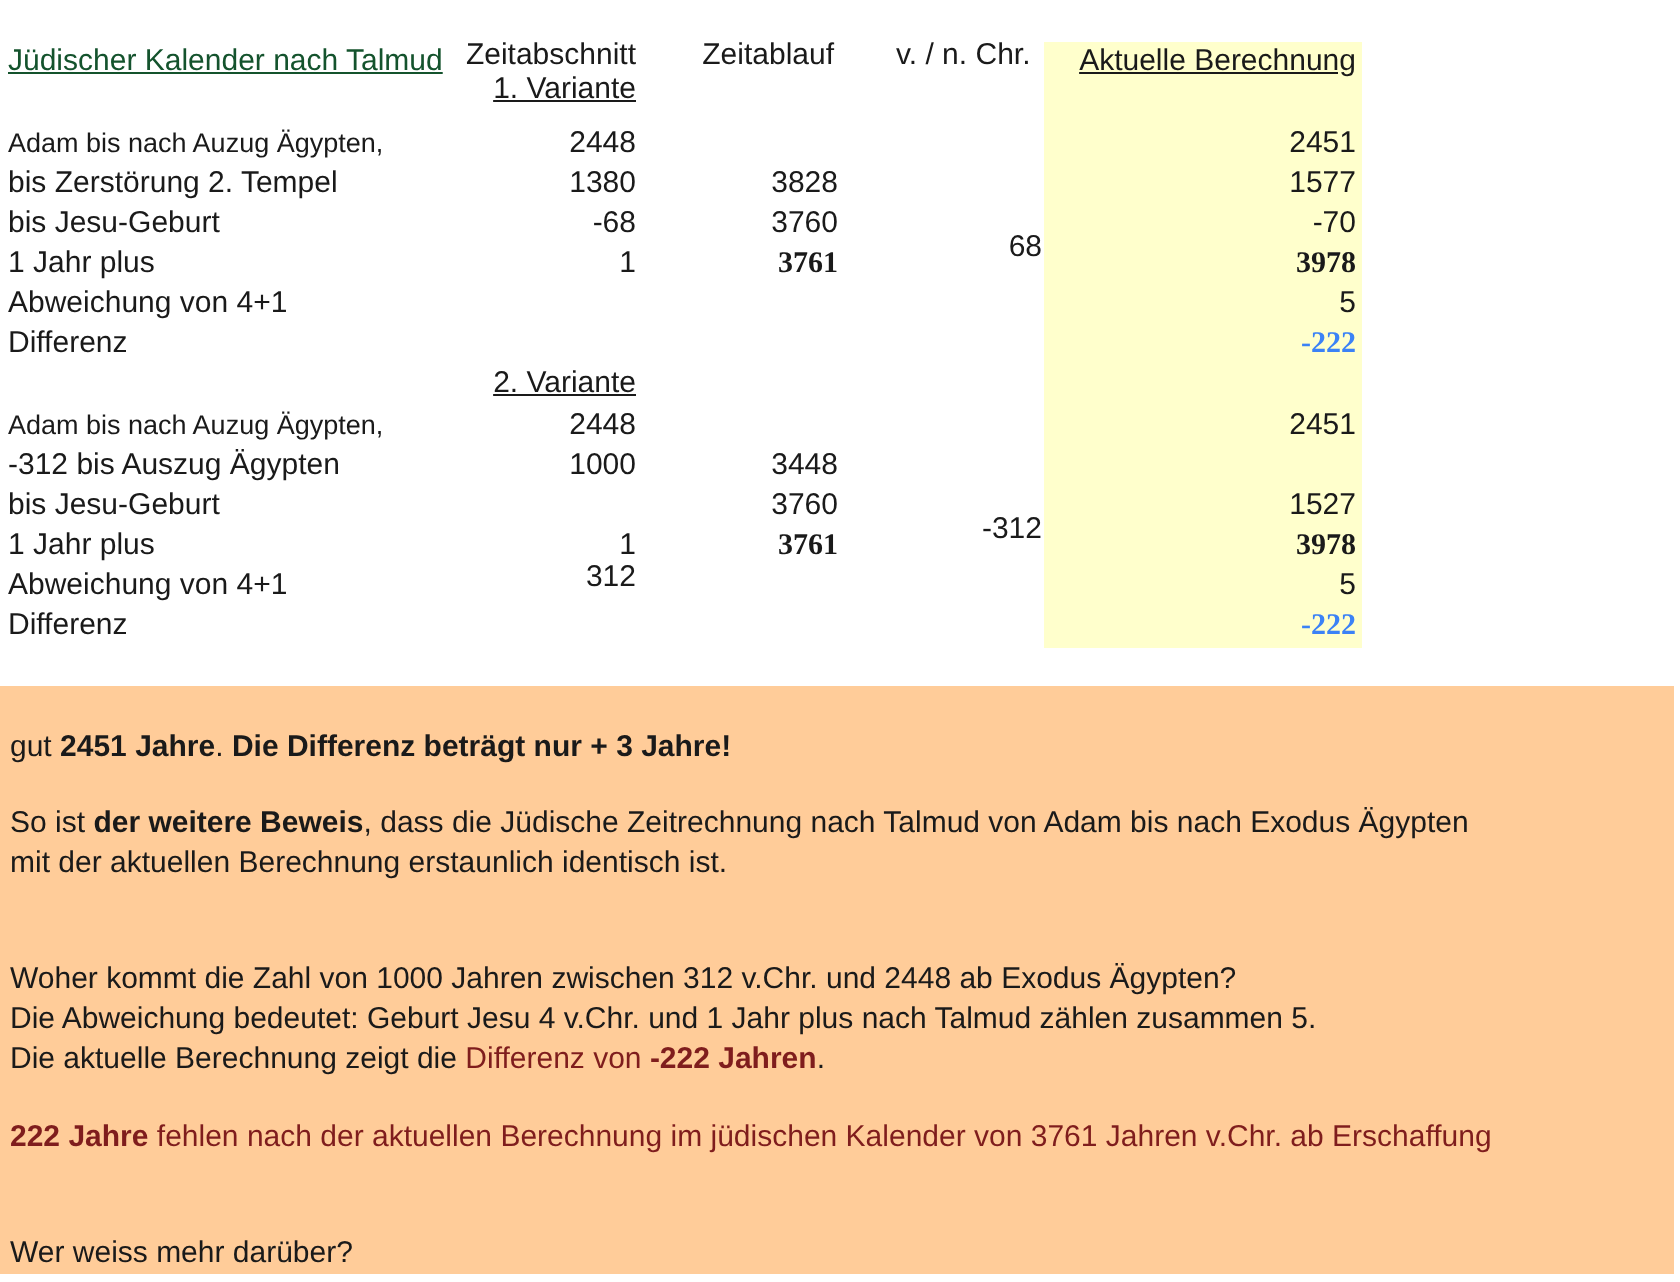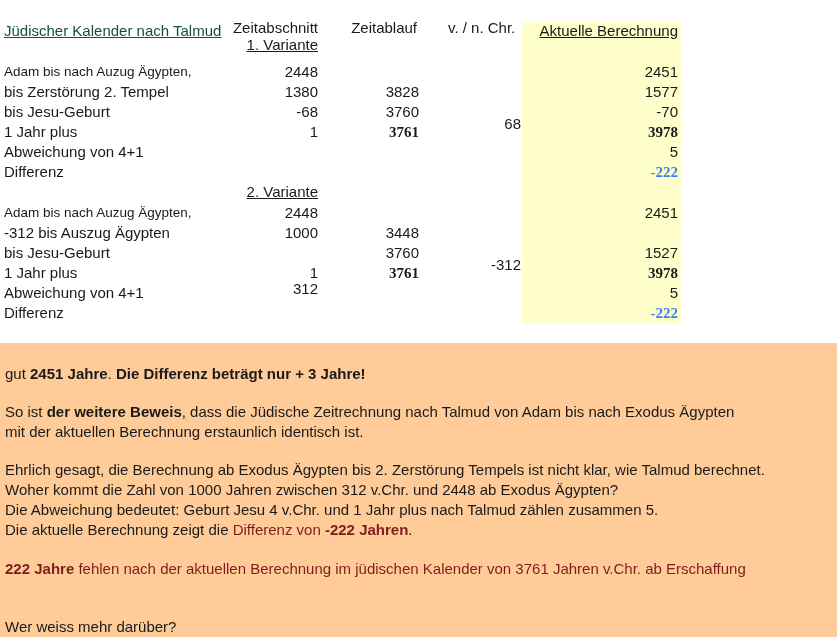--- a/index.html
+++ b/index.html
@@ -104,21 +104,20 @@
   <div class="cell lbl" style="top:303px;">Differenz</div>
   <div class="cell r c4 b blue" style="top:303px;">-222</div>
 </div>
 
 <div class="note">
   <p style="top:21px;"><span>gut </span><b>2451 Jahre</b><span>. </span><b>Die Differenz beträgt nur + 3 Jahre!</b></p>
 
   <p style="top:59px;"><span>So ist </span><b>der weitere Beweis</b><span>, dass die Jüdische Zeitrechnung nach Talmud von Adam bis nach Exodus Ägypten</span></p>
   <p style="top:79px;">mit der aktuellen Berechnung erstaunlich identisch ist.</p>
 
-  <p style="top:117px;">Ehrlich gesagt, die Berechnung ab Exodus Ägypten bis 2. Zerstörung Tempels ist nicht klar, wie Talmud berechnet.</p>
   <p style="top:137px;">Woher kommt die Zahl von 1000 Jahren zwischen 312 v.Chr. und 2448 ab Exodus Ägypten?</p>
   <p style="top:157px;">Die Abweichung bedeutet: Geburt Jesu 4 v.Chr. und 1 Jahr plus nach Talmud zählen zusammen 5.</p>
   <p style="top:177px;"><span>Die aktuelle Berechnung zeigt die </span><span class="bluetxt">Differenz von </span><b class="bluetxt">-222 Jahren</b><span>.</span></p>
 
   <p style="top:216px;" class="bluetxt"><b>222 Jahre</b><span> fehlen nach der aktuellen Berechnung im jüdischen Kalender von 3761 Jahren v.Chr. ab Erschaffung</span></p>
 
   <p style="top:274px;">Wer weiss mehr darüber?</p>
 </div>
 
 </body></html>

